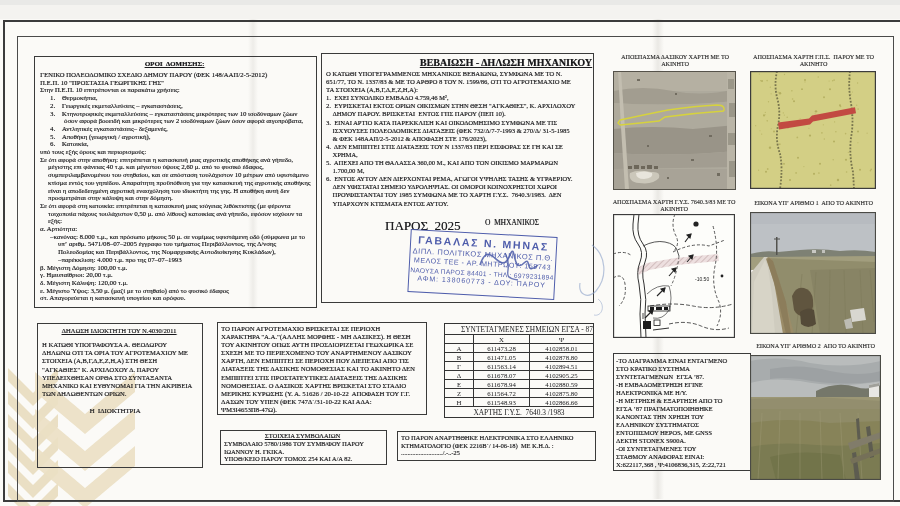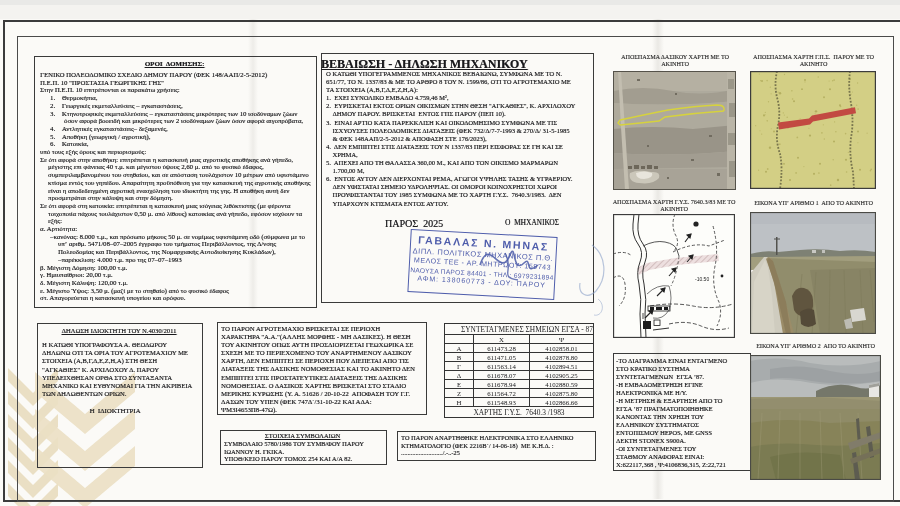--- a/index.html
+++ b/index.html
@@ -57,21 +57,21 @@
     <div style="padding-left:18px;text-indent:-8px;">–κανόνας: 8.000 τ.μ., και πρόσωπο μήκους 50 μ. σε νομίμως υφιστάμενη οδό (σύμφωνα με το υπʼ αριθμ. 5471/08–07–2005 έγγραφο του τμήματος Περιβάλλοντος, της Δ/νσης Πολεοδομίας και Περιβάλλοντος, της Νομαρχιακής Αυτοδιοίκησης Κυκλάδων),<br>–παρέκκλιση: 4.000 τ.μ. προ της 07–07–1993</div>
     β. Μέγιστη Δόμηση: 100,00 τ.μ.<br>
     γ. Ημιυπαίθριοι: 20,00 τ.μ.<br>
     δ. Μέγιστη Κάλυψη: 120,00 τ.μ.<br>
     ε. Μέγιστο Ύψος: 3,50 μ. (μαζί με το στηθαίο) από το φυσικό έδαφος<br>
     στ. Απαγορεύεται η κατασκευή υπογείου και ορόφου.
   </div>
 
   <div class="box" style="left:321px;top:53px;width:271px;height:248px;"></div>
 
-  <div class="abs t" style="left:321px;top:57px;width:271px;text-align:left;font-size:12px;font-weight:bold;"><span style="text-decoration:underline;">ΒΕΒΑΙΩΣΗ - ΔΗΛΩΣΗ ΜΗΧΑΝΙΚΟΥ</span></div>
+  <div class="abs t" style="left:321px;top:57px;width:271px;text-align:right;font-size:10px;font-weight:bold;"><span style="text-decoration:underline;">ΒΕΒΑΙΩΣΗ - ΔΗΛΩΣΗ ΜΗΧΑΝΙΚΟΥ</span></div>
 
   <div class="abs t" id="vev" style="left:326px;top:70px;width:268px;font-size:6.5px;line-height:8.1px;white-space:nowrap;">
     Ο ΚΑΤΩΘΙ ΥΠΟΓΕΓΡΑΜΜΕΝΟΣ ΜΗΧΑΝΙΚΟΣ ΒΕΒΑΙΩΝΩ, ΣΥΜΦΩΝΑ ΜΕ ΤΟ Ν.<br>
     651/77, ΤΟ Ν. 1337/83 &amp; ΜΕ ΤΟ ΑΡΘΡΟ 8 ΤΟΥ Ν. 1599/86, ΟΤΙ ΤΟ ΑΓΡΟΤΕΜΑΧΙΟ ΜΕ<br>
     ΤΑ ΣΤΟΙΧΕΙΑ (Α,Β,Γ,Δ,Ε,Ζ,Η,Α):<br>
     1.&nbsp; ΕΧΕΙ ΣΥΝΟΛΙΚΟ ΕΜΒΑΔΟ 4.759,46 Μ²,<br>
     2.&nbsp; ΕΥΡΙΣΚΕΤΑΙ ΕΚΤΟΣ ΟΡΙΩΝ ΟΙΚΙΣΜΩΝ ΣΤΗΝ ΘΕΣΗ "ΑΓΚΑΘΙΕΣ", Κ. ΑΡΧΙΛΟΧΟΥ<br>
     &nbsp;&nbsp;&nbsp;&nbsp;ΔΗΜΟΥ ΠΑΡΟΥ. ΒΡΙΣΚΕΤΑΙ&nbsp; ΕΝΤΟΣ ΓΠΣ ΠΑΡΟΥ (ΠΕΠ 10).<br>
     3.&nbsp; ΕΙΝΑΙ ΑΡΤΙΟ ΚΑΤΑ ΠΑΡΕΚΚΛΙΣΗ ΚΑΙ ΟΙΚΟΔΟΜΗΣΙΜΟ ΣΥΜΦΩΝΑ ΜΕ ΤΙΣ<br>
     &nbsp;&nbsp;&nbsp;&nbsp;ΙΣΧΥΟΥΣΕΣ ΠΟΛΕΟΔΟΜΙΚΕΣ ΔΙΑΤΑΞΕΙΣ (ΦΕΚ 732/Δ/7-7-1993 &amp; 270/Δ/ 31-5-1985<br>
@@ -80,23 +80,23 @@
     &nbsp;&nbsp;&nbsp;&nbsp;ΧΡΗΜΑ,<br>
     5.&nbsp; ΑΠΕΧΕΙ ΑΠΟ ΤΗ ΘΑΛΑΣΣΑ 360,00 Μ., ΚΑΙ ΑΠΟ ΤΟΝ ΟΙΚΙΣΜΟ ΜΑΡΜΑΡΩΝ<br>
     &nbsp;&nbsp;&nbsp;&nbsp;1.700,00 Μ,<br>
     6.&nbsp; ΕΝΤΟΣ ΑΥΤΟΥ ΔΕΝ ΔΙΕΡΧΟΝΤΑΙ ΡΕΜΑ, ΑΓΩΓΟΙ ΥΨΗΛΗΣ ΤΑΣΗΣ &amp; ΥΓΡΑΕΡΙΟΥ.<br>
     &nbsp;&nbsp;&nbsp;&nbsp;ΔΕΝ ΥΦΙΣΤΑΤΑΙ ΣΗΜΕΙΟ ΥΔΡΟΛΗΨΙΑΣ. ΟΙ ΟΜΟΡΟΙ ΚΟΙΝΟΧΡΗΣΤΟΙ ΧΩΡΟΙ<br>
     &nbsp;&nbsp;&nbsp;&nbsp;ΠΡΟΥΦΙΣΤΑΝΤΑΙ ΤΟΥ 1985 ΣΥΜΦΩΝΑ ΜΕ ΤΟ ΧΑΡΤΗ Γ.Υ.Σ.&nbsp; 7640.3/1983.&nbsp; ΔΕΝ<br>
     &nbsp;&nbsp;&nbsp;&nbsp;ΥΠΑΡΧΟΥΝ ΚΤΙΣΜΑΤΑ ΕΝΤΟΣ ΑΥΤΟΥ.
   </div>
   </div>
 
-  <div class="abs t" style="left:385px;top:218px;font-size:10px;text-align:right;">ΠΑΡΟΣ&nbsp; 2025</div>
-
-  <div class="abs t" style="left:485px;top:218px;font-size:7.4px;margin-left:20px;">Ο&nbsp; ΜΗΧΑΝΙΚΟΣ</div>
+  <div class="abs t" style="left:385px;top:218px;font-size:13px;text-align:right;">ΠΑΡΟΣ&nbsp; 2025</div>
+
+  <div class="abs t" style="left:485px;top:218px;font-size:7.4px;">Ο&nbsp; ΜΗΧΑΝΙΚΟΣ</div>
 
   <div class="abs" id="stamp" style="left:409px;top:233px;width:147px;height:63px;transform:rotate(3.1deg);border:1.5px solid #4152a6;color:#4152a6;opacity:0.93;font-family:'Liberation Sans',sans-serif;text-align:center;box-sizing:border-box;padding-top:2.5px;white-space:nowrap;">
     <div style="font-size:10.6px;font-weight:bold;letter-spacing:1.7px;">ΓΑΒΑΛΑΣ Ν. ΜΗΝΑΣ</div>
     <div style="font-size:7.5px;letter-spacing:0.5px;margin-top:1px;">ΔΙΠΛ. ΠΟΛΙΤΙΚΟΣ ΜΗΧΑΝΙΚΟΣ Π.Θ.</div>
     <div style="font-size:7.1px;letter-spacing:0.5px;margin-top:1.5px;">ΜΕΛΟΣ ΤΕΕ - ΑΡ. ΜΗΤΡΩΟΥ: 159743</div>
     <div style="font-size:6.6px;letter-spacing:0.3px;margin-top:1.5px;">ΝΑΟΥΣΑ ΠΑΡΟΣ 84401 - ΤΗΛ.: 6979231894</div>
     <div style="font-size:7.1px;letter-spacing:0.9px;margin-top:1.5px;">ΑΦΜ: 138060773 - ΔΟΥ: ΠΑΡΟΥ</div>
   </div>
 
   <svg class="abs" style="left:420px;top:225px;" width="200" height="100" viewBox="0 0 200 100">

